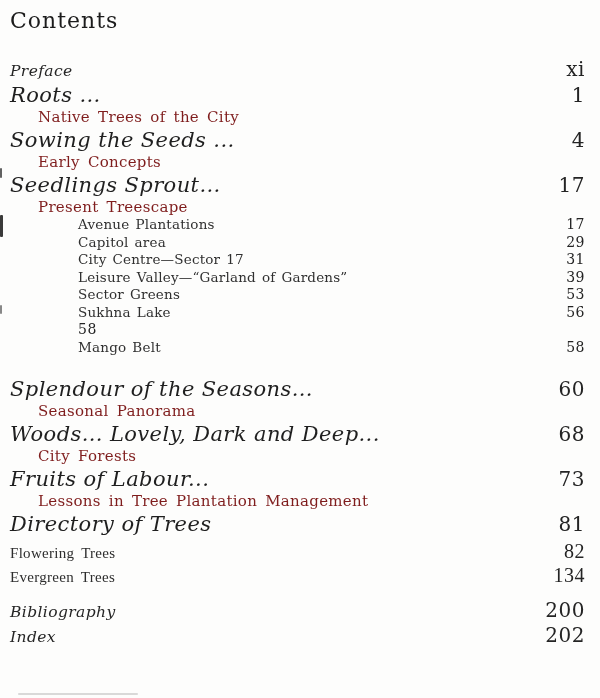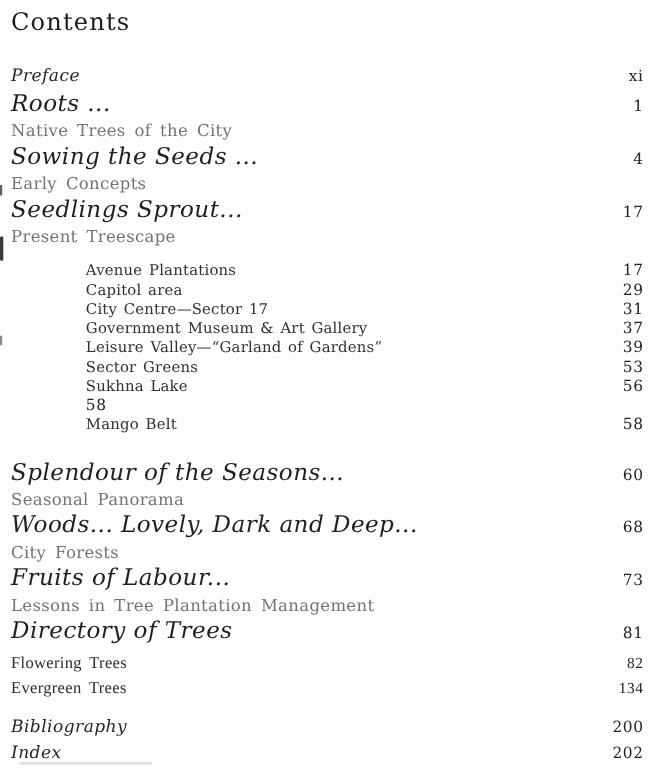--- a/index.html
+++ b/index.html
@@ -30,21 +30,21 @@
     margin-top: 22px;
   }
   .row {
     display: flex;
     justify-content: space-between;
     align-items: baseline;
   }
   .title-cell { white-space: pre; }
   .page-cell {
     font-style: normal;
-    font-size: 14px;
+    font-size: 20px;
     letter-spacing: 0.5px;
     color: #242424;
     flex: 0 0 auto;
   }
   
   .row-front, .row-back {
     font-style: italic;
     font-size: 15.5px;
     line-height: 19px;
     color: #252525;
@@ -56,35 +56,36 @@
     font-size: 21px;
     line-height: 27px;
     margin-top: 1px;
     color: #1f1f1f;
     letter-spacing: 0.4px;
   }
   
   .row-subtitle {
     font-size: 15px;
     line-height: 17px;
-    color: #737373;
+    color: #7f1d1d;
     word-spacing: 3px;
     letter-spacing: 0.3px;
+    margin-left: 28px;
   }
   
   .row-subitem {
     font-size: 13.5px;
     line-height: 17.5px;
     color: #303030;
     padding-left: 68px;
     word-spacing: 1.5px;
     letter-spacing: 0.2px;
   }
   .row-subitem .page-cell { font-size: 14px; }
-  .row-subtitle + .row-subitem { margin-top: 14px; }
+  .row-subtitle + .row-subitem { margin-top: 0; }
   .row-subitem + .row-chapter { margin-top: 20px; }
   
   .row-section {
     font-size: 15px;
     line-height: 22px;
     color: #2d2d2d;
     word-spacing: 3px;
     letter-spacing: 0.3px;
     font-family: Liberation Serif, serif;
   }
@@ -142,24 +143,20 @@
   </div>
     <div class="row row-subitem">
     <span class="title-cell">Capitol area</span>
     <span class="page-cell">29</span>
   </div>
     <div class="row row-subitem">
     <span class="title-cell">City Centre—Sector 17</span>
     <span class="page-cell">31</span>
   </div>
     <div class="row row-subitem">
-    <span class="title-cell">Government Museum &amp; Art Gallery</span>
-    <span class="page-cell">37</span>
-  </div>
-    <div class="row row-subitem">
     <span class="title-cell">Leisure Valley—“Garland of Gardens”</span>
     <span class="page-cell">39</span>
   </div>
     <div class="row row-subitem">
     <span class="title-cell">Sector Greens</span>
     <span class="page-cell">53</span>
   </div>
     <div class="row row-subitem">
     <span class="title-cell">Sukhna Lake</span>
     <span class="page-cell">56</span>

